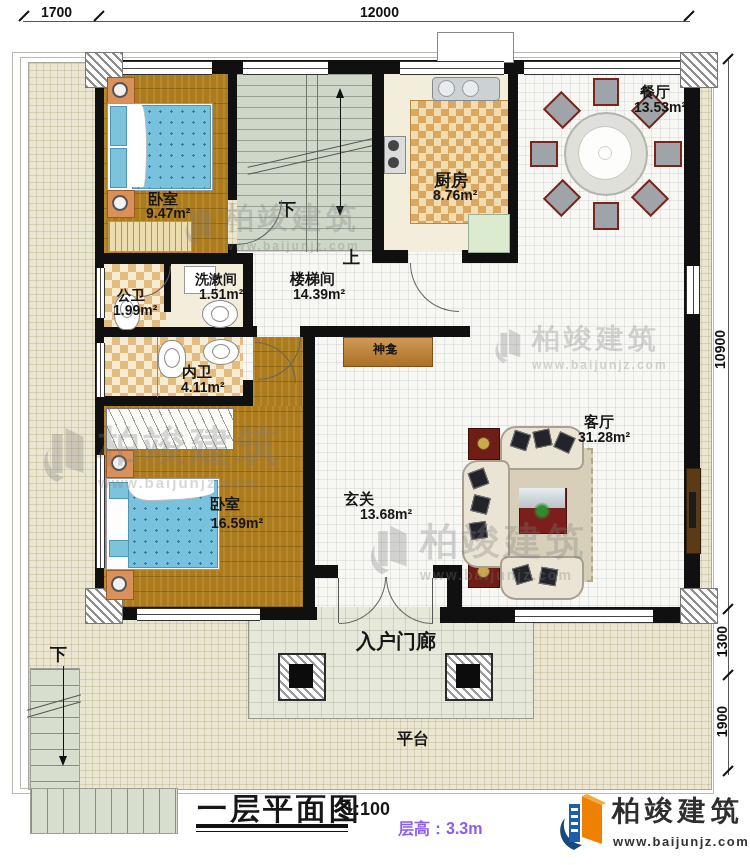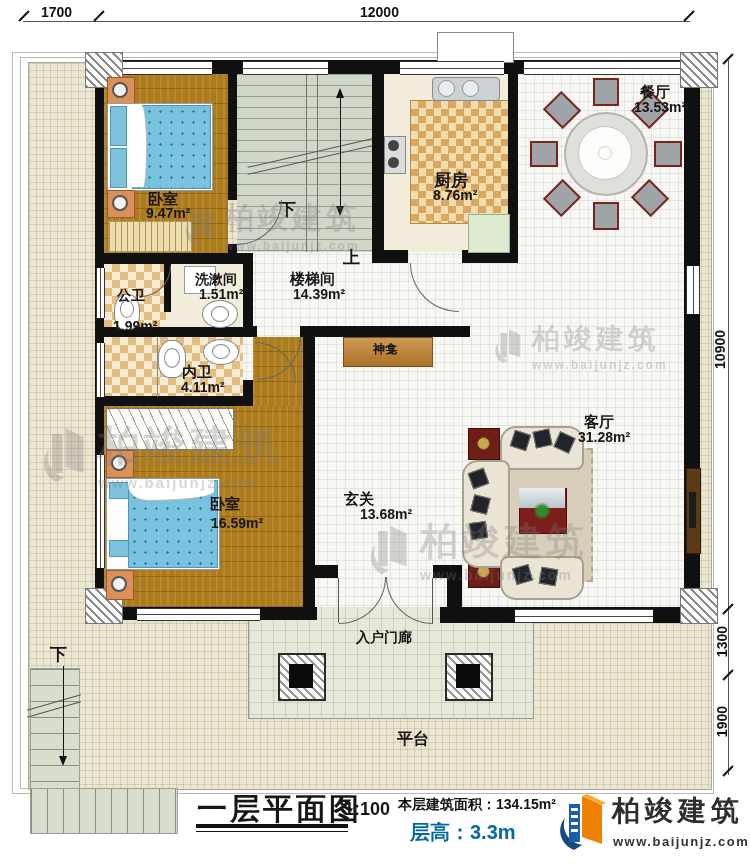--- a/index.html
+++ b/index.html
@@ -246,32 +246,32 @@
 
   <div class="lbl room-lbl" style="left:148px;top:191px;font-size:15px">卧室</div>
   <div class="lbl area-lbl" style="left:146px;top:206px">9.47m²</div>
   <div class="lbl room-lbl" style="left:290px;top:271px;font-size:15px">楼梯间</div>
   <div class="lbl area-lbl" style="left:293px;top:287px">14.39m²</div>
   <div class="lbl room-lbl" style="left:434px;top:172px;font-size:17px">厨房</div>
   <div class="lbl area-lbl" style="left:433px;top:188px">8.76m²</div>
   <div class="lbl room-lbl" style="left:640px;top:84px;font-size:15px">餐厅</div>
   <div class="lbl area-lbl" style="left:634px;top:100px">13.53m²</div>
   <div class="lbl room-lbl" style="left:117px;top:288px;font-size:14px">公卫</div>
-  <div class="lbl area-lbl" style="left:113px;top:319px">1.99m²</div>
+  <div class="lbl area-lbl" style="left:113px;top:303px">1.99m²</div>
   <div class="lbl room-lbl" style="left:195px;top:272px;font-size:14px">洗漱间</div>
   <div class="lbl area-lbl" style="left:199px;top:287px">1.51m²</div>
   <div class="lbl room-lbl" style="left:182px;top:364px;font-size:15px">内卫</div>
   <div class="lbl area-lbl" style="left:181px;top:380px">4.11m²</div>
   <div class="lbl room-lbl" style="left:210px;top:496px;font-size:15px">卧室</div>
   <div class="lbl area-lbl" style="left:211px;top:516px">16.59m²</div>
   <div class="lbl room-lbl" style="left:344px;top:491px;font-size:15px">玄关</div>
   <div class="lbl area-lbl" style="left:360px;top:507px">13.68m²</div>
   <div class="lbl room-lbl" style="left:584px;top:414px;font-size:15px">客厅</div>
   <div class="lbl area-lbl" style="left:578px;top:430px">31.28m²</div>
-  <div class="lbl room-lbl" style="left:356px;top:630px;font-size:14px">入户门廊</div>
+  <div class="lbl room-lbl" style="left:356px;top:630px;font-size:20px">入户门廊</div>
   <div class="lbl room-lbl" style="left:397px;top:730px;font-size:16px">平台</div>
 
   <div class="wm" style="left:182px;top:198px">
     <svg width="34" height="44" viewBox="0 0 34 44">
         <path d="M12 40 C3 36 1 25 7 18 C4 27 9 35 17 37 Z" fill="#7d7d7d"></path>
         <rect x="9" y="8" width="7" height="26" fill="#7d7d7d"></rect>
         <polygon points="18,4 30,10 30,34 18,30" fill="#7d7d7d"></polygon>
       </svg>
     <div>
         <div class="t1" style="font-size:30px">柏竣建筑</div>
@@ -309,24 +309,21 @@
     <div>
         <div class="t1" style="font-size:38px">柏竣建筑</div>
         <div class="t2" style="font-size:14px">www.baijunjz.com</div>
       </div>
   </div>
 
   <div class="lbl" style="left:197px;top:792px;font-size:30px;letter-spacing:3px">一层平面图</div>
   <div class="abs" style="left:196px;top:824px;width:152px;height:4px;background:#111"></div>
   <div class="abs" style="left:196px;top:831px;width:152px;height:1px;background:#111"></div>
   <div class="lbl" style="left:344px;top:800px;font-size:18px;font-weight:bold">1:100</div>
-  <div class="abs" style="left:398px;top:796px;font-size:14px;font-weight:bold;color:#111">
-    <span>本层建筑面积：</span><span>134.15m²</span>
-  </div>
-  <div class="abs" style="left:410px;top:819px;font-size:20px;font-weight:bold;color:#0369a1">
+  <div class="abs" style="left:398px;top:819px;font-size:16px;font-weight:bold;color:#8b5cf6">
     <span>层高：</span><span>3.3m</span>
   </div>
   <div class="abs" style="left:556px;top:792px">
     <svg width="52" height="62" viewBox="0 0 52 62">
       <path d="M18 58 C4 52 0 36 9 26 C5 38 12 50 26 53 Z" fill="#17497f"></path>
       <rect x="13" y="12" width="11" height="38" fill="#1b5eaa"></rect>
       <rect x="15" y="16" width="7" height="3" fill="#fff"></rect>
         <rect x="15" y="23" width="7" height="3" fill="#fff"></rect>
       <rect x="15" y="30" width="7" height="3" fill="#fff"></rect>
         <rect x="15" y="37" width="7" height="3" fill="#fff"></rect>

